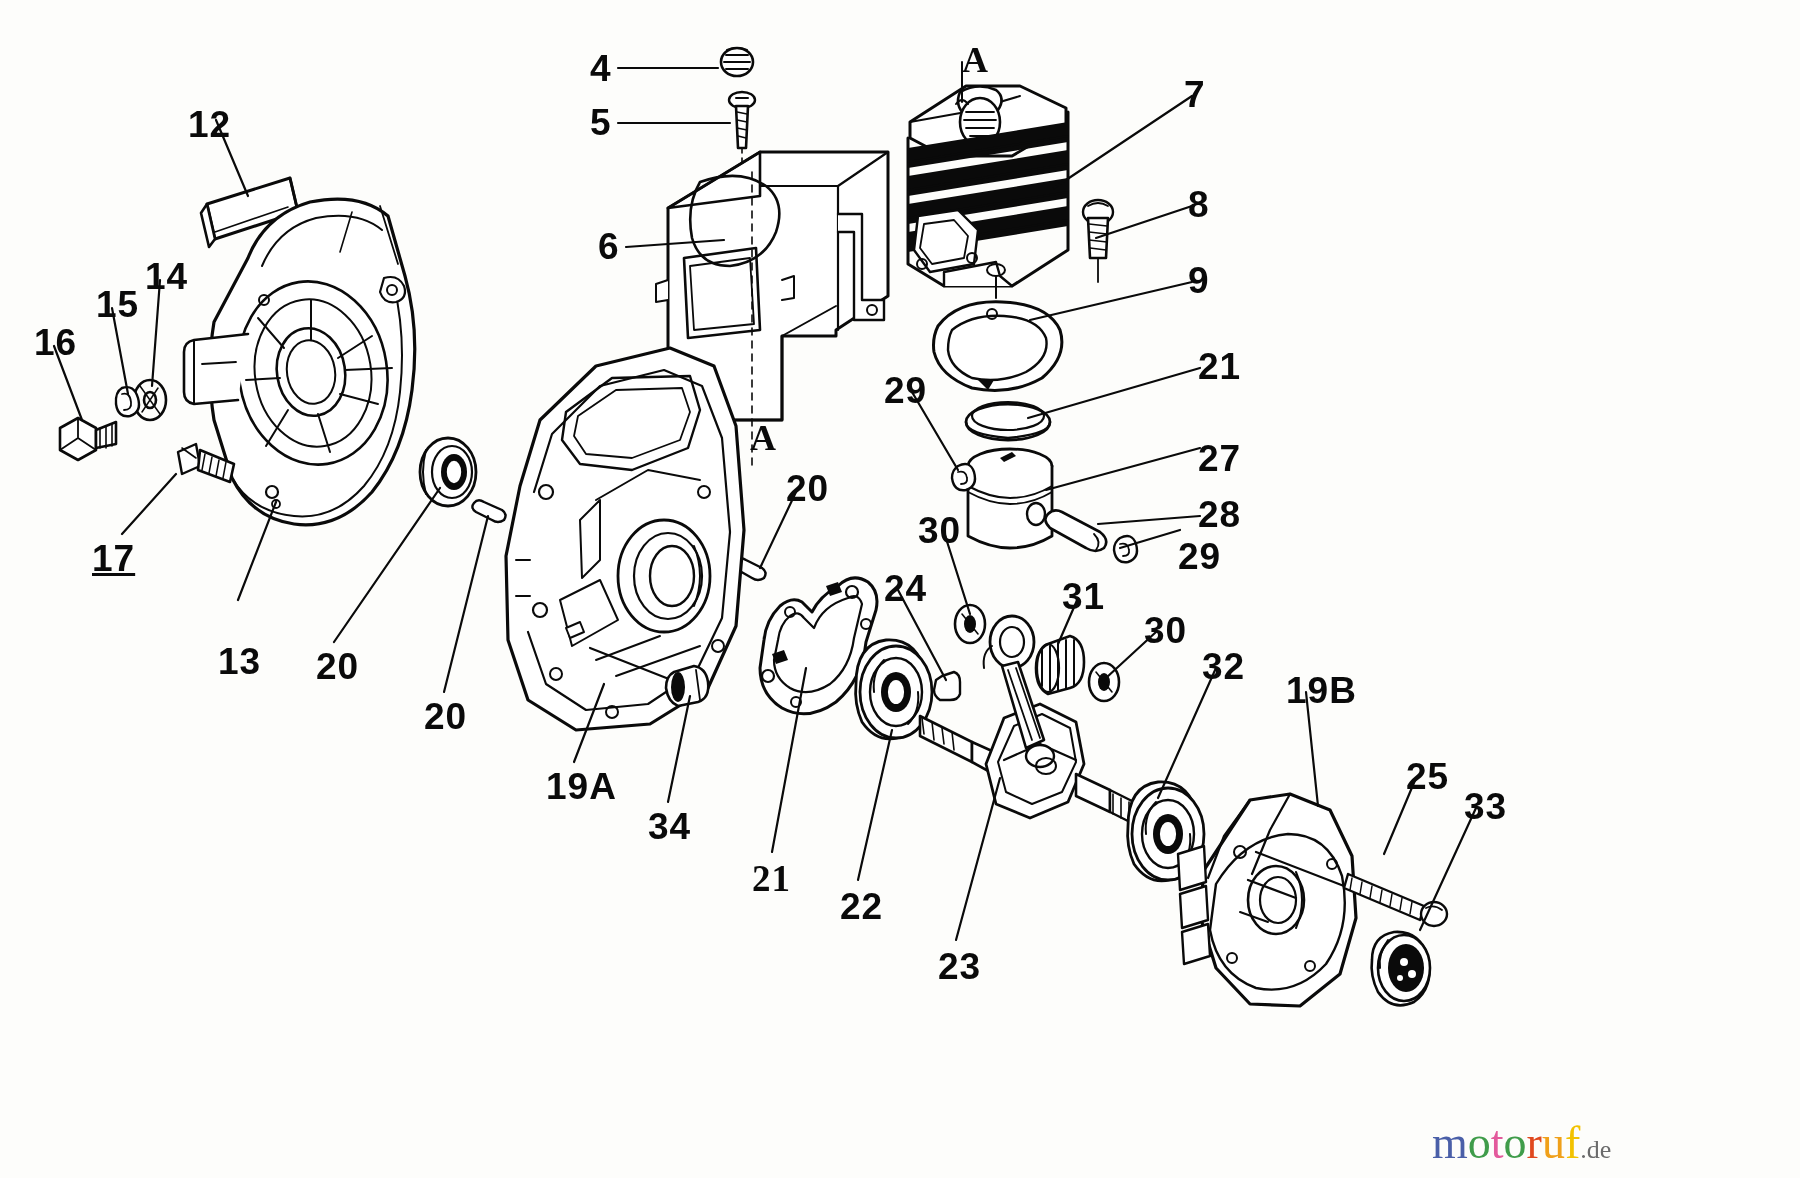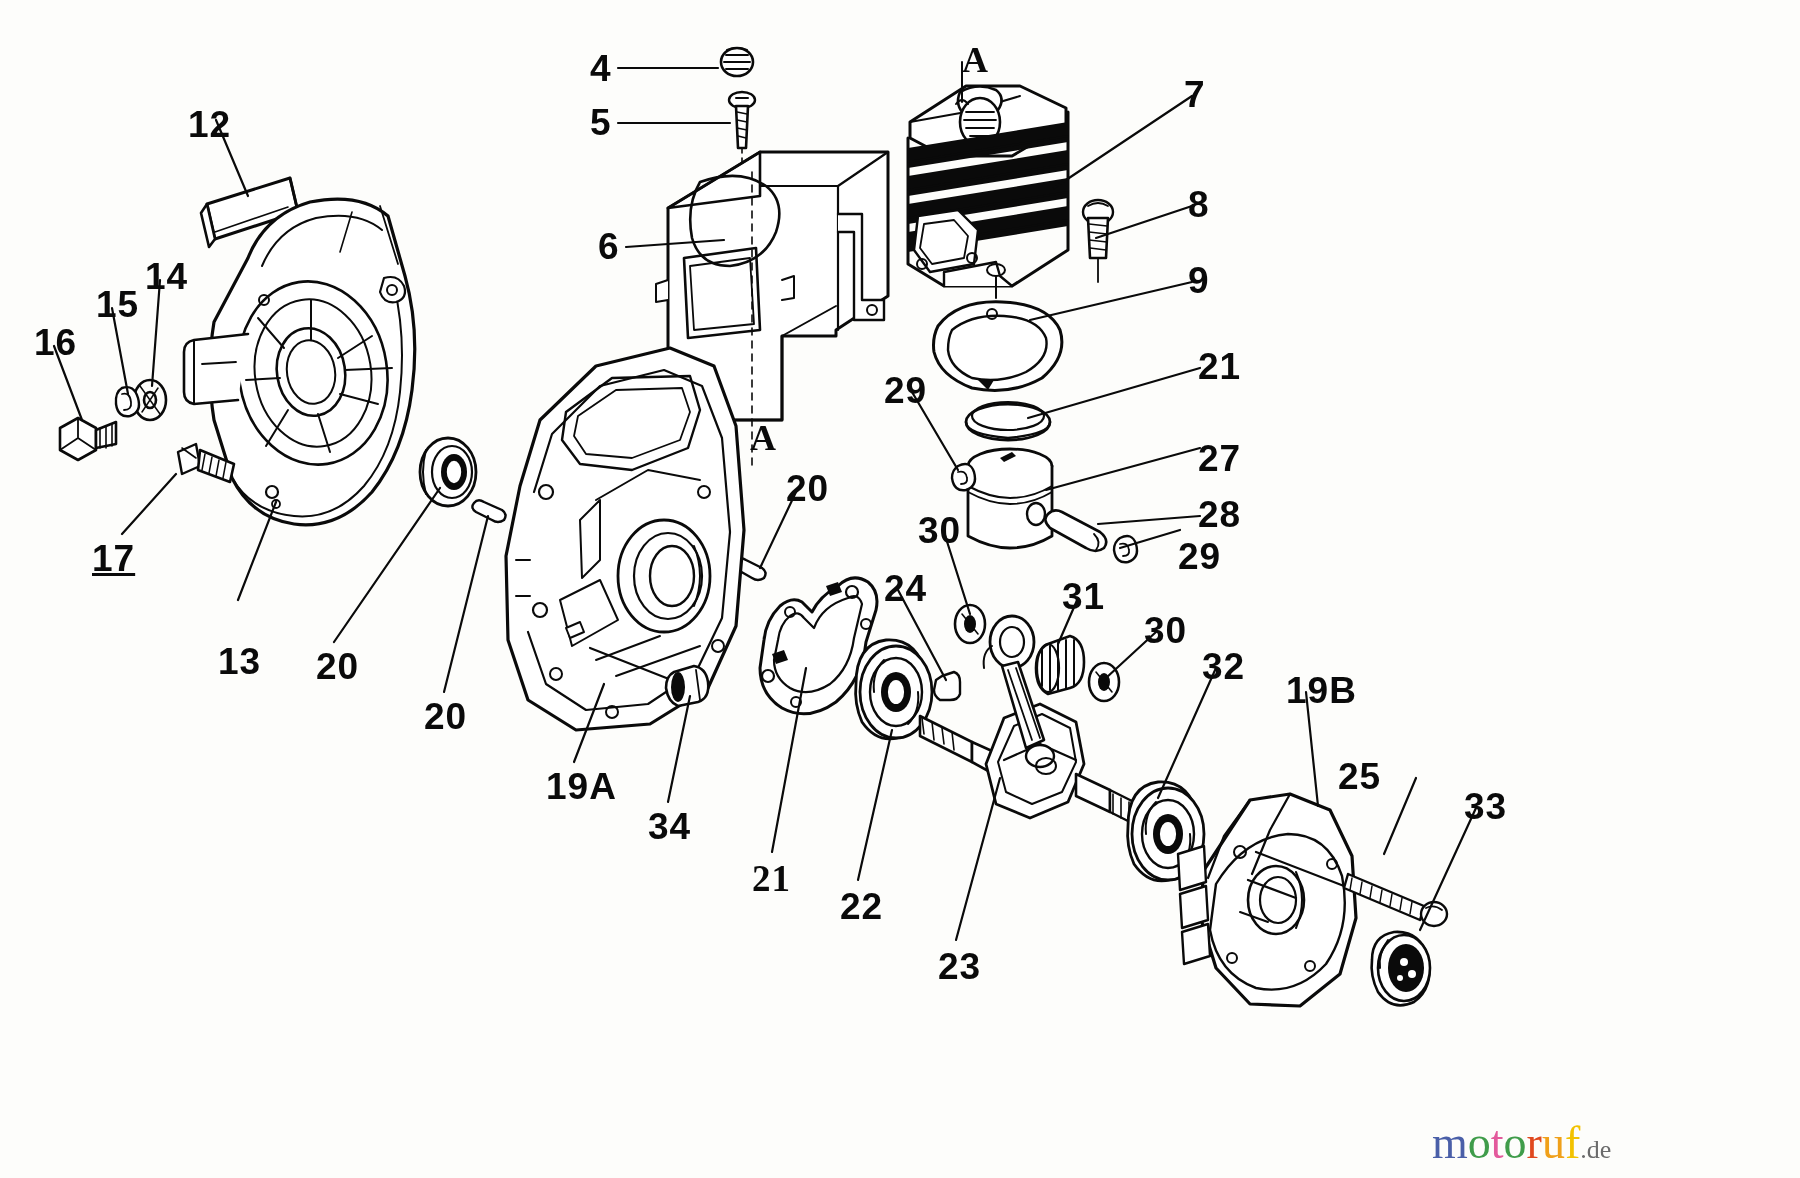--- a/index.html
+++ b/index.html
@@ -456,21 +456,21 @@
       <div class="lbl num" style="left: 92px; top: 540px; text-decoration: underline;">17</div>
       <div class="lbl num" style="left: 316px; top: 648px;">20</div>
       <div class="lbl num" style="left: 546px; top: 768px;">19A</div>
       <div class="lbl num" style="left: 1286px; top: 672px;">19B</div>
       <div class="lbl num" style="left: 424px; top: 698px;">20</div>
       <div class="lbl num" style="left: 786px; top: 470px;">20</div>
       <div class="lbl num" style="left: 752px; top: 860px; font-family: Liberation Serif, serif;">21</div>
       <div class="lbl num" style="left: 840px; top: 888px;">22</div>
       <div class="lbl num" style="left: 938px; top: 948px;">23</div>
       <div class="lbl num" style="left: 876px; top: 570px; margin-left: 8px;">24</div>
-      <div class="lbl num" style="left: 1338px; top: 758px; text-align: center;">25</div>
+      <div class="lbl num" style="left: 1406px; top: 758px; text-align: center;">25</div>
       <div class="lbl num" style="left: 1198px; top: 348px;">21</div>
       <div class="lbl num" style="left: 1198px; top: 428px; margin-top: 12px;">27</div>
       <div class="lbl num" style="left: 1198px; top: 496px;">28</div>
       <div class="lbl num" style="left: 884px; top: 372px;">29</div>
       <div class="lbl num" style="left: 1178px; top: 538px;">29</div>
       <div class="lbl num" style="left: 918px; top: 512px;">30</div>
       <div class="lbl num" style="left: 1144px; top: 612px;">30</div>
       <div class="lbl num" style="left: 1062px; top: 578px;">31</div>
       <div class="lbl num" style="left: 1202px; top: 648px;">32</div>
       <div class="lbl num" style="left: 1464px; top: 788px;">33</div>

